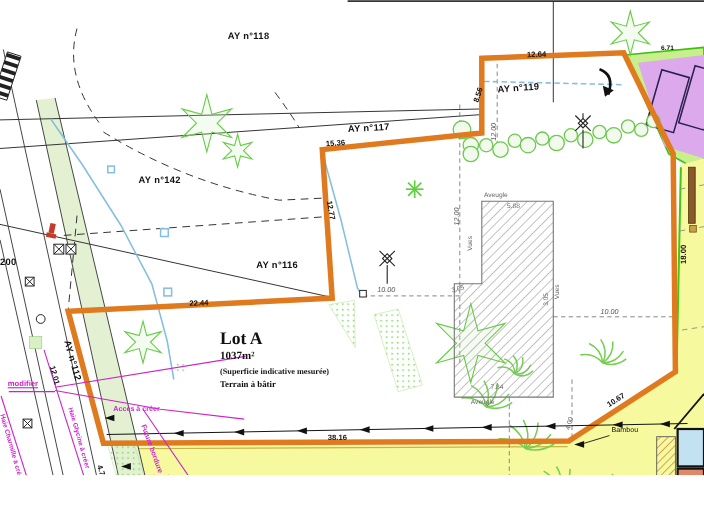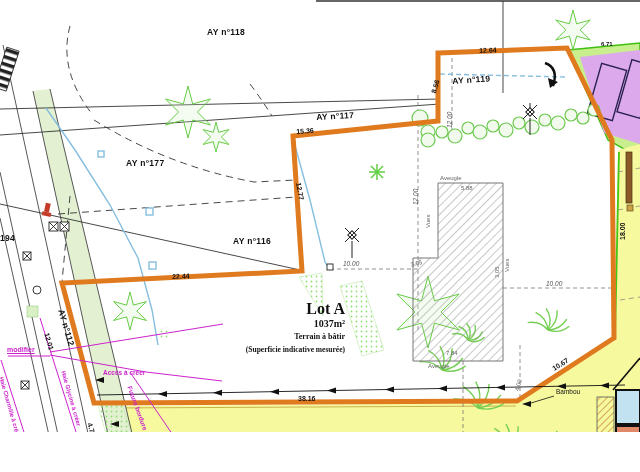--- a/index.html
+++ b/index.html
@@ -9,21 +9,21 @@
   html,body{margin:0;padding:0;background:#fff;}
   #canvas{position:relative;width:640px;height:432px;background:#fff;overflow:hidden;
           font-family:"Liberation Sans",sans-serif;}
   svg{position:absolute;left:0;top:0;}
   .lbl{position:absolute;font-size:8.5px;font-weight:bold;color:#111;white-space:nowrap;letter-spacing:.3px;}
   .dim{position:absolute;font-size:7px;font-weight:bold;color:#111;white-space:nowrap;}
   .dimg{position:absolute;font-size:6.5px;color:#555;font-style:italic;white-space:nowrap;}
   .gray{position:absolute;font-size:6px;color:#666;white-space:nowrap;}
   .mag{position:absolute;font-size:6.5px;font-weight:bold;color:var(--mag);white-space:nowrap;}
   .rot{transform-origin:left top;}
-  .lot{position:absolute;text-align:right;color:#111;font-family:"Liberation Serif",serif;white-space:nowrap;}
+  .lot{position:absolute;text-align:left;color:#111;font-family:"Liberation Serif",serif;white-space:nowrap;}
 </style>
 </head>
 <body>
 
 <div id="canvas">
 <svg width="640" height="472" viewBox="0 0 640 472">
   <defs>
     <pattern id="hatch" width="6" height="6" patternUnits="userSpaceOnUse" patternTransform="rotate(45)">
       <line x1="0" y1="0" x2="0" y2="6" stroke="#9a9a9a" stroke-width="1.1"></line>
     </pattern>
@@ -281,30 +281,30 @@
     <line x1="613" y1="390" x2="640" y2="358" stroke="#111" stroke-width="1.6"></line>
     <rect x="597" y="397" width="17" height="60" fill="url(#hatch2)" stroke="#555" stroke-width="0.8"></rect>
     <rect x="616" y="390" width="24" height="34" fill="#C2E2F2" stroke="#111" stroke-width="2"></rect>
     <rect x="616" y="426" width="24" height="31" fill="#E08868" stroke="#111" stroke-width="2"></rect>
   </g>
 </svg>
 
   <span class="lbl" style="left:207px;top:27px">AY n°118</span>
   <span class="lbl rot" style="left:316px;top:112px;transform:rotate(-3deg)">AY n°117</span>
   <span class="lbl rot" style="left:452px;top:76px;transform:rotate(-4deg)">AY n°119</span>
-  <span class="lbl" style="left:126px;top:158px">AY n°177</span>
+  <span class="lbl" style="left:126px;top:158px">AY n°142</span>
   <span class="lbl" style="left:233px;top:236px">AY n°116</span>
   <span class="lbl rot" style="left:66px;top:308px;transform:rotate(74deg)">AY n°112</span>
-  <span class="lbl" style="left:0px;top:233px">194</span>
+  <span class="lbl" style="left:0px;top:233px">200</span>
 
   <div class="lot" style="left:200px;top:300px;width:145px">
     <div style="font-size:16px;font-weight:bold">Lot A</div>
     <div style="font-size:10px;font-weight:bold">1037m²</div>
+    <div style="font-size:7.5px;font-weight:bold;margin-top:4px">(Superficie indicative mesurée)</div>
     <div style="font-size:8px;font-weight:bold;margin-top:3px">Terrain à bâtir</div>
-    <div style="font-size:7.5px;font-weight:bold;margin-top:4px">(Superficie indicative mesurée)</div>
   </div>
 
   <span class="dim rot" style="left:479px;top:47px;transform:rotate(-2deg)">12.64</span>
   <span class="dim rot" style="left:430px;top:92px;transform:rotate(-73deg)">8.56</span>
   <span class="dim rot" style="left:296px;top:128px;transform:rotate(-4deg)">15.36</span>
   <span class="dim rot" style="left:302px;top:182px;transform:rotate(80deg)">12.77</span>
   <span class="dim rot" style="left:172px;top:273px;transform:rotate(-2deg)">22.44</span>
   <span class="dim rot" style="left:50px;top:332px;transform:rotate(74deg)">12.01</span>
   <span class="dim rot" style="left:93px;top:422px;transform:rotate(72deg)">4.74</span>
   <span class="dim" style="left:103px;top:447px">1.45</span>

